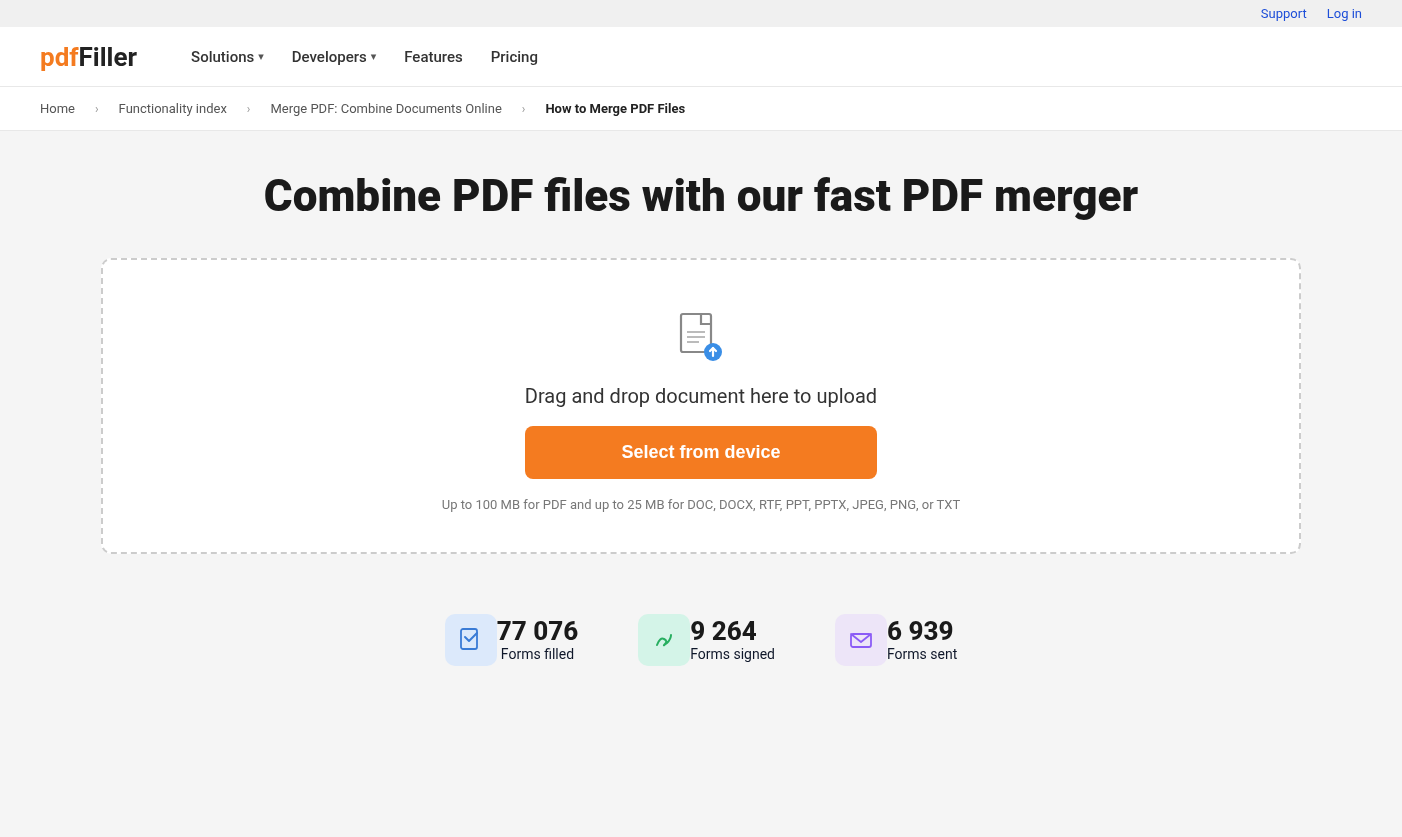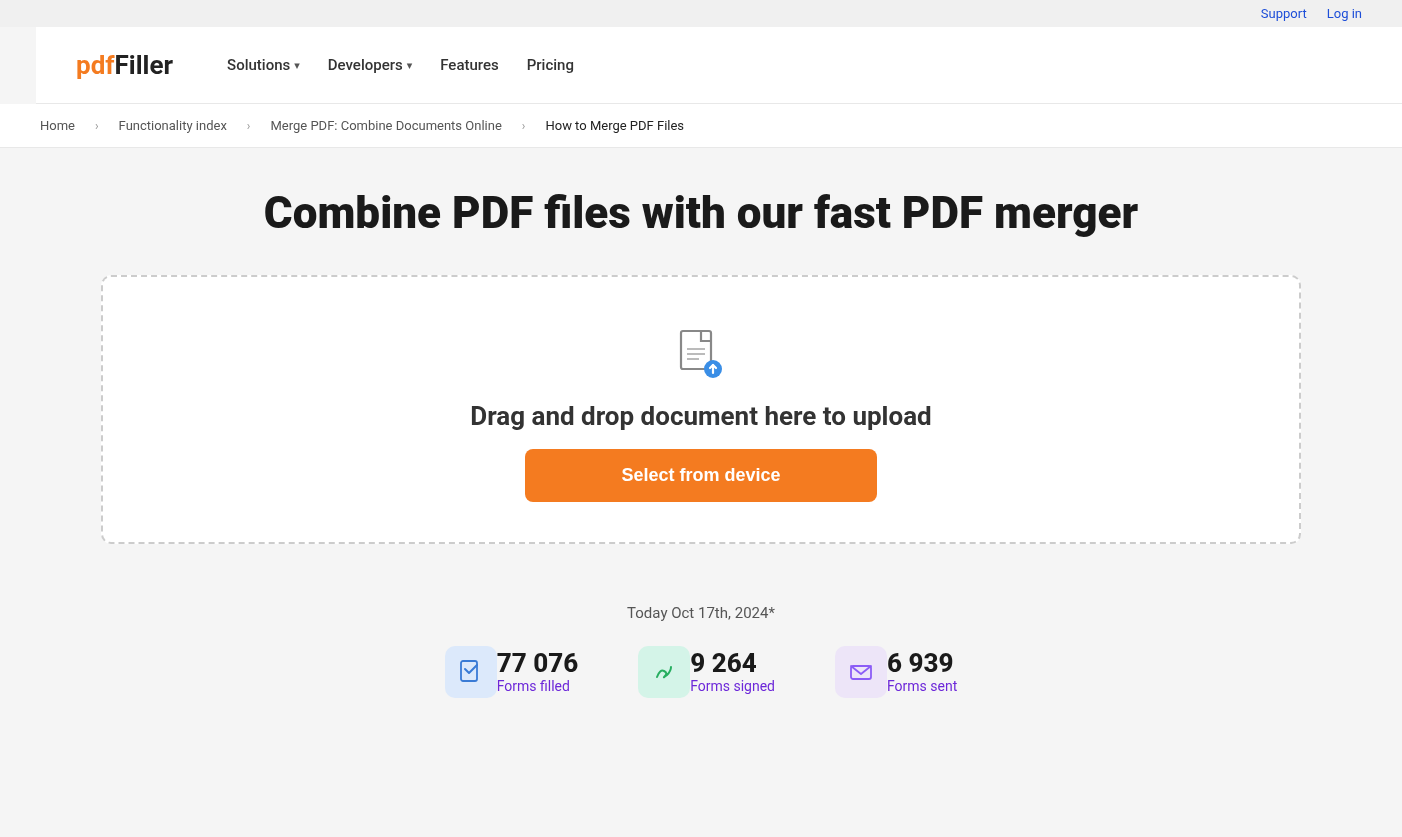--- a/index.html
+++ b/index.html
@@ -16,23 +16,22 @@
       gap: 20px;
     }
     .top-bar a { color: #1d4ed8; text-decoration: none; cursor: pointer; }
 
     
     .navbar {
       background: #fff;
       display: flex;
       align-items: center;
       padding: 16px 40px;
-      height: 77px;
+      height: 60px;
       border-bottom: 1px solid #e8e8e8;
-      margin-left: 36px;
     }
     .logo {
       font-size: 26px;
       font-weight: 700;
       margin-right: 40px;
       text-decoration: none;
     }
     .logo-pdf { color: #f47b20; }
     .logo-filler { color: #222; }
     .nav-links {
@@ -75,21 +74,21 @@
       font-size: 13px;
       color: #666;
       background: #fff;
       border-bottom: 1px solid #e8e8e8;
       display: flex;
       align-items: center;
       gap: 20px;
     }
     .breadcrumb a { color: #555; text-decoration: none; }
     .breadcrumb .sep { color: #999; font-size: 12px; }
-    .breadcrumb .current { font-weight: 400; color: #222; }
+    .breadcrumb .current { font-weight: 700; color: #222; }
 
     
     .main-content {
       padding: 40px 40px 20px;
       max-width: 1402px;
       margin: 0 auto;
     }
 
     .page-title {
       text-align: center;
@@ -113,23 +112,23 @@
       max-width: 1200px;
       margin: 0 auto 30px;
     }
 
     .upload-icon {
       width: 56px;
       height: 56px;
     }
 
     .drag-drop-text {
-      font-size: 26px;
+      font-size: 20px;
       color: #333;
-      font-weight: 700;
+      font-weight: 400;
     }
 
     .btn-select {
       background: #f47b20;
       color: #fff;
       border: none;
       padding: 16px 96px;
       border-radius: 8px;
       font-size: 18px;
       font-weight: 600;
@@ -180,22 +179,23 @@
 
     .stat-text { text-align: left; }
     .stat-number {
       font-size: 26px;
       font-weight: 800;
       color: #1a1a1a;
       line-height: 1.1;
     }
     .stat-label {
       font-size: 14px;
-      color: #6d28d9;
+      color: #0f172a;
       margin-top: 0;
+      text-align: center;
     }
   </style>
 </head>
 <body>
 
 <div class="top-bar">
   <a>Support</a>
   <a>Log in</a>
 </div>
 
@@ -247,24 +247,24 @@
 
       <circle cx="40" cy="42" r="9" fill="#3a8ee6"></circle>
       <polyline points="40,46 40,38" stroke="white" stroke-width="2.2" stroke-linecap="round"></polyline>
       <polyline points="37,41 40,38 43,41" fill="none" stroke="white" stroke-width="2.2" stroke-linecap="round" stroke-linejoin="round"></polyline>
     </svg>
 
     <span class="drag-drop-text">Drag and drop document here to upload</span>
 
     <button class="btn-select">Select from device</button>
 
+    <span class="file-info">Up to 100 MB for PDF and up to 25 MB for DOC, DOCX, RTF, PPT, PPTX, JPEG, PNG, or TXT</span>
   </div>
 
   <div class="stats-section">
-    <div class="stats-date">Today Oct 17th, 2024*</div>
     <div class="stats-row">
 
       <div class="stat-item">
         <div class="stat-icon-box stat-icon-blue">
           <svg width="26" height="26" viewBox="0 0 26 26" fill="none" xmlns="http://www.w3.org/2000/svg">
             <rect x="3" y="2" width="16" height="20" rx="2" fill="none" stroke="#3a7bd5" stroke-width="1.8"></rect>
             <polyline points="7,10 11,14 19,6" fill="none" stroke="#3a7bd5" stroke-width="2" stroke-linecap="round" stroke-linejoin="round"></polyline>
           </svg>
         </div>
         <div class="stat-text">

